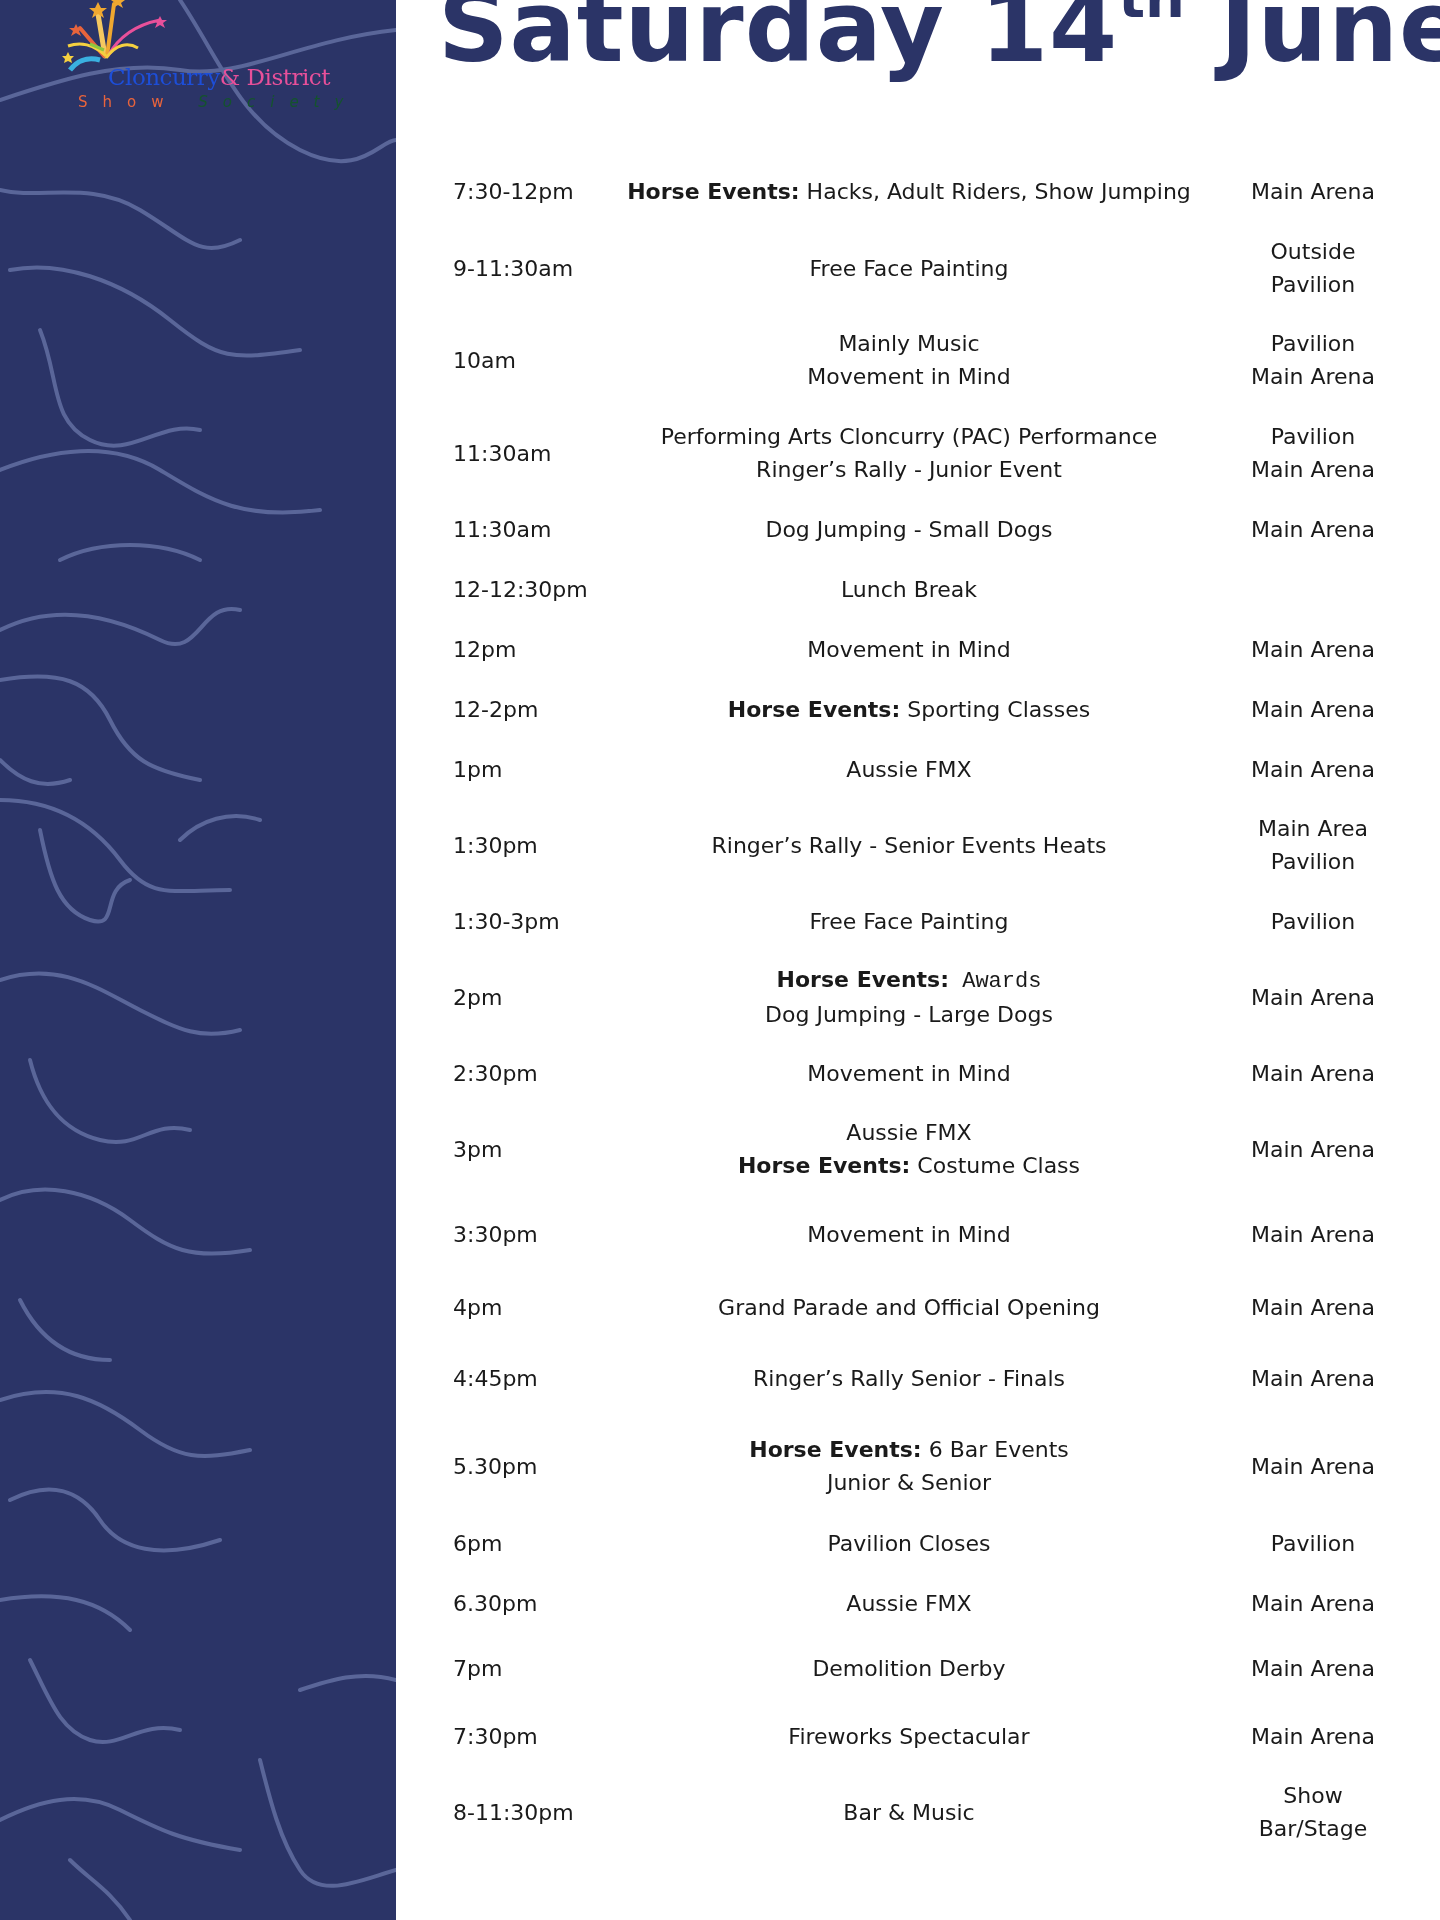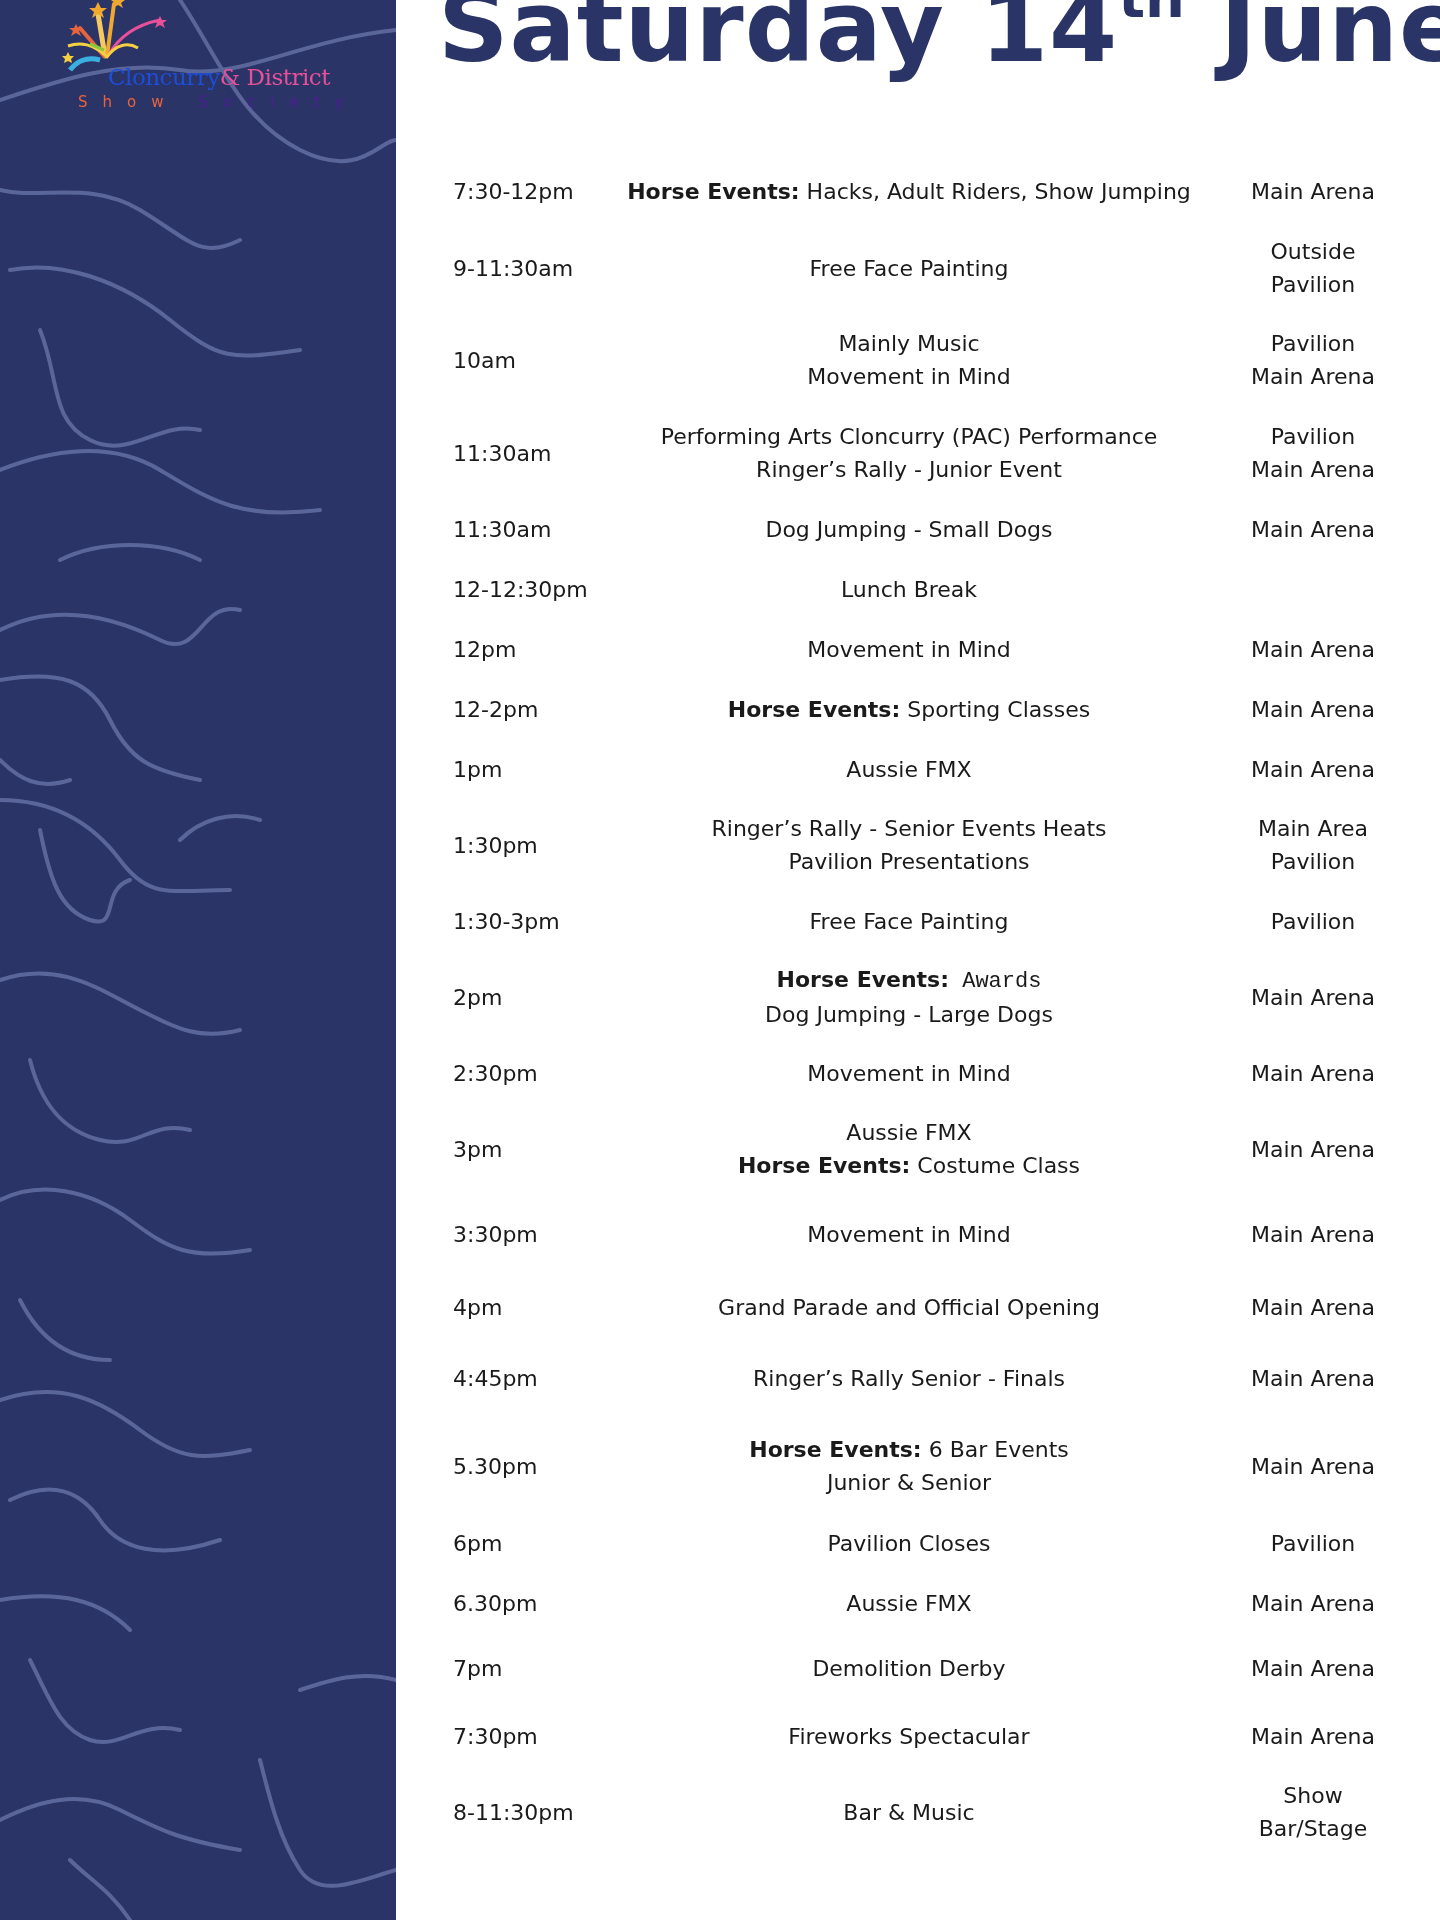--- a/index.html
+++ b/index.html
@@ -41,21 +41,21 @@
     position: absolute; left: 42px; top: 64px;
     font-family: "DejaVu Serif", serif; font-size: 23px; white-space: nowrap; letter-spacing: -0.5px;
   }
   .logo-line2 {
     position: absolute; left: 12px; top: 93px;
     font-family: "DejaVu Sans", sans-serif; font-size: 15px; white-space: nowrap; letter-spacing: 15px;
   }
   .c-gold { color: #1d4ed8; }
   .c-pink { color: #E8509A; }
   .c-red  { color: #E8643C; }
-  .c-cyan { color: #4c1d95; }
+  .c-cyan { color: #14532d; font-style: italic; }
 
   .title {
     position: absolute; left: 438px; top: -22px;
     font-family: "DejaVu Sans", sans-serif; font-weight: bold;
     font-size: 98px; line-height: 1; color: #2B3467; white-space: nowrap;
     letter-spacing: 1px;
   }
   .title sup { font-size: 56px; position: relative; top: -8px; vertical-align: top; letter-spacing: 0; }
 
   .row { position: absolute; left: 0; width: 1440px; height: 0; }
@@ -218,21 +218,20 @@
         <span class="line"><span style="white-space: pre;">Aussie FMX</span></span>
       </div>
       <div class="cell loc">
         <span class="line">Main Arena</span>
       </div>
     </div>
     <div class="row" style="top: 845px;">
       <div class="cell time">1:30pm</div>
       <div class="cell event">
         <span class="line"><span style="white-space: pre;">Ringer’s Rally - Senior Events Heats</span></span>
-        <span class="line"><span style="white-space: pre;">Pavilion Presentations</span></span>
       </div>
       <div class="cell loc">
         <span class="line">Main Area</span>
         <span class="line">Pavilion</span>
       </div>
     </div>
     <div class="row" style="top: 921px;">
       <div class="cell time">1:30-3pm</div>
       <div class="cell event">
         <span class="line"><span style="white-space: pre;">Free Face Painting</span></span>

